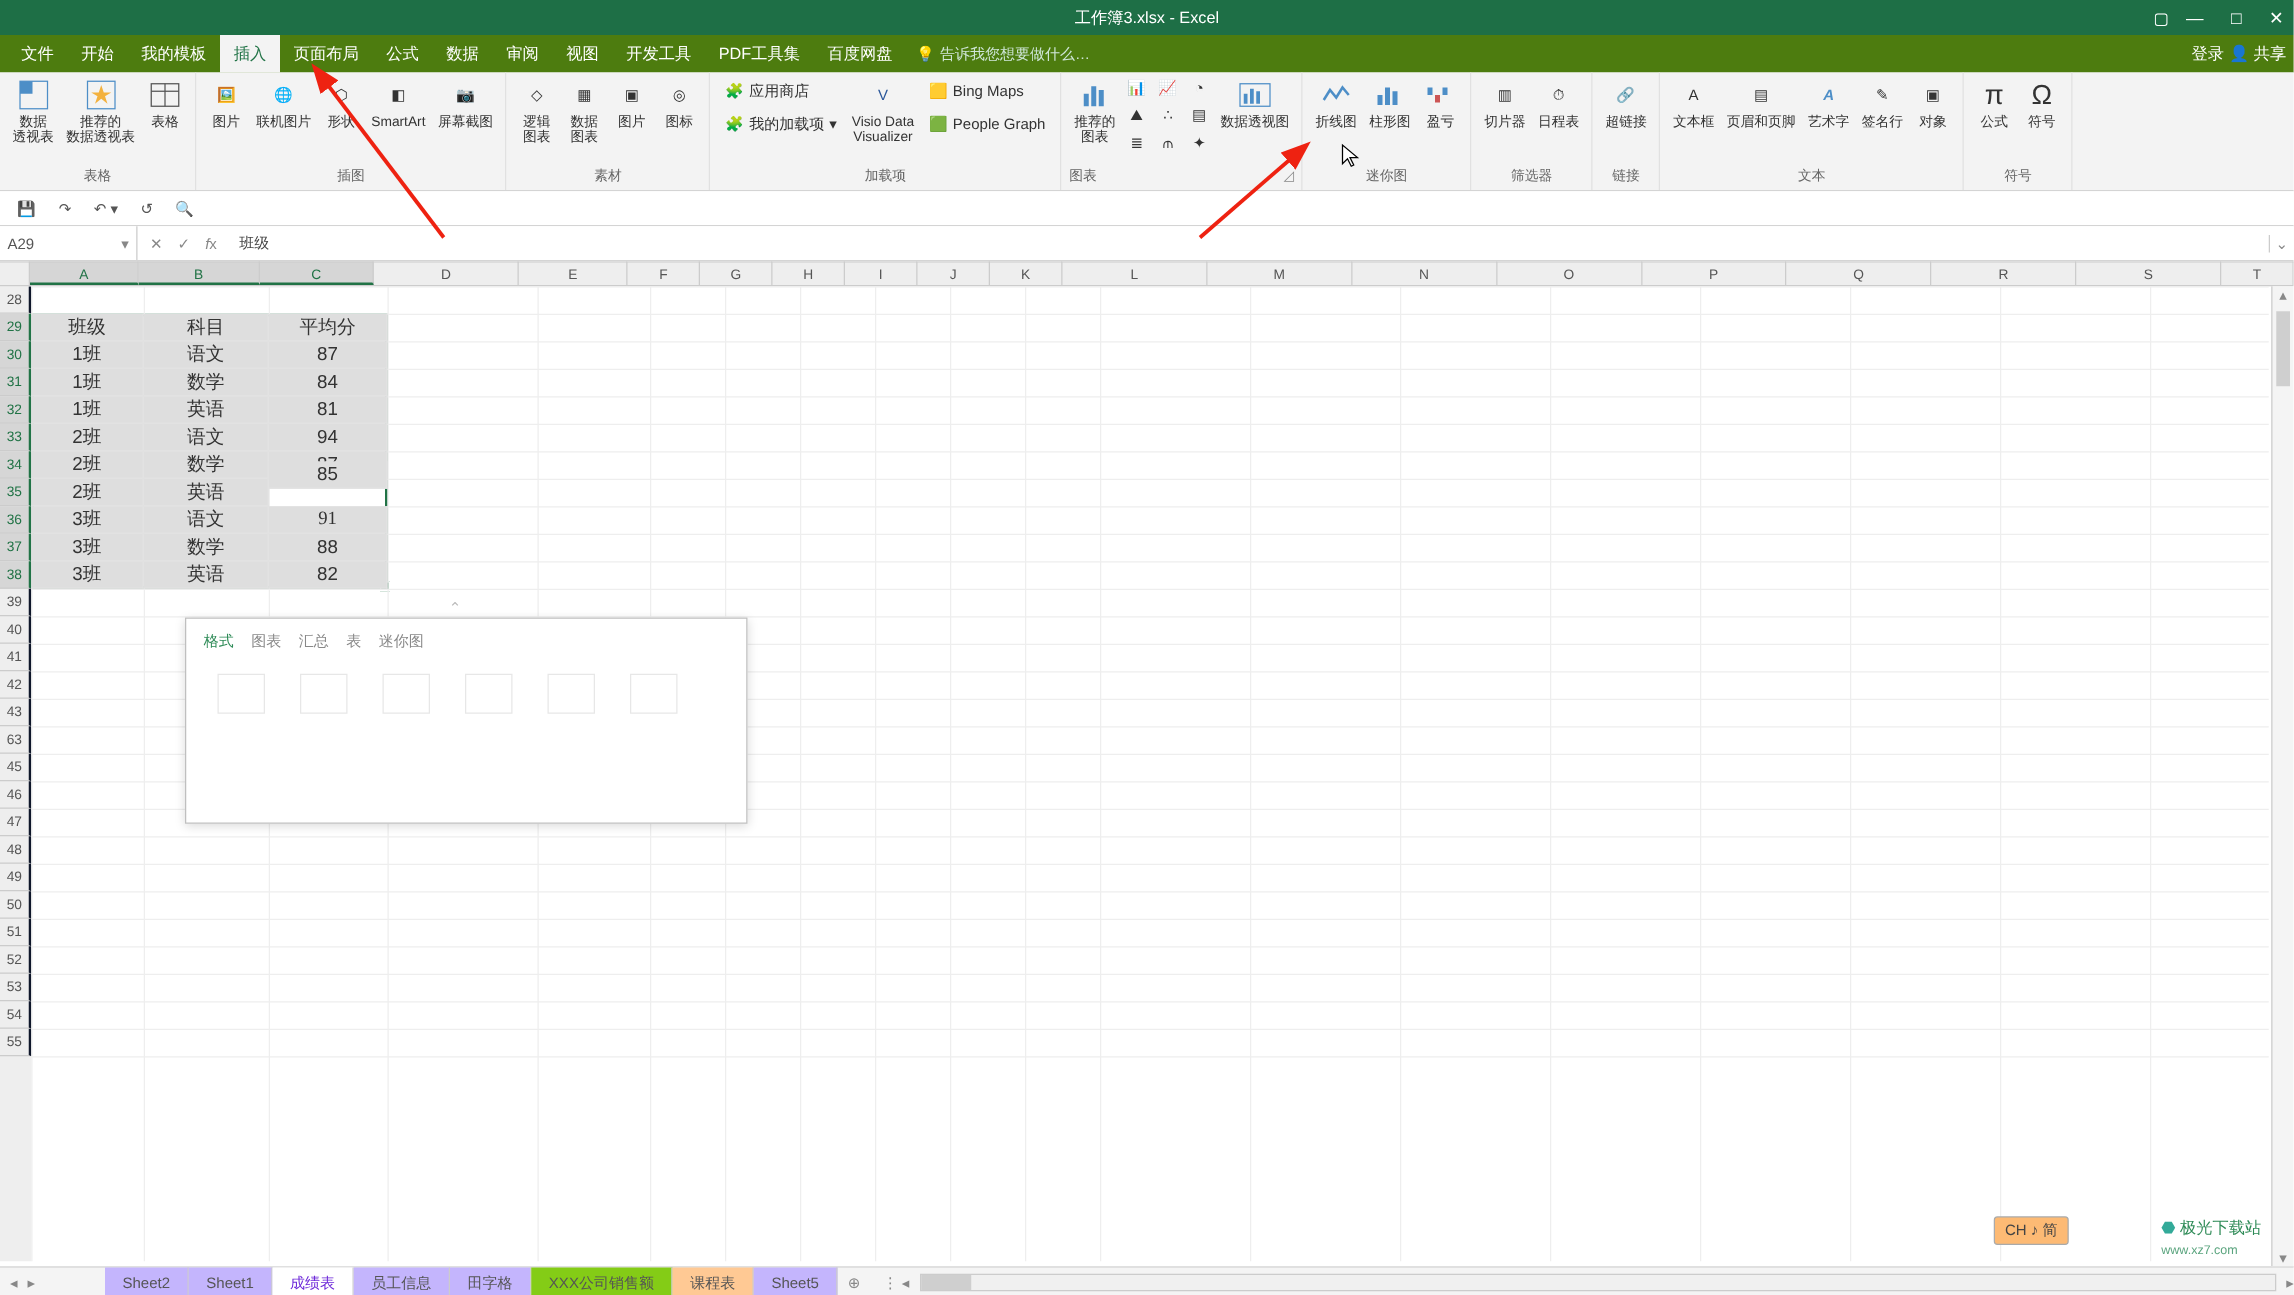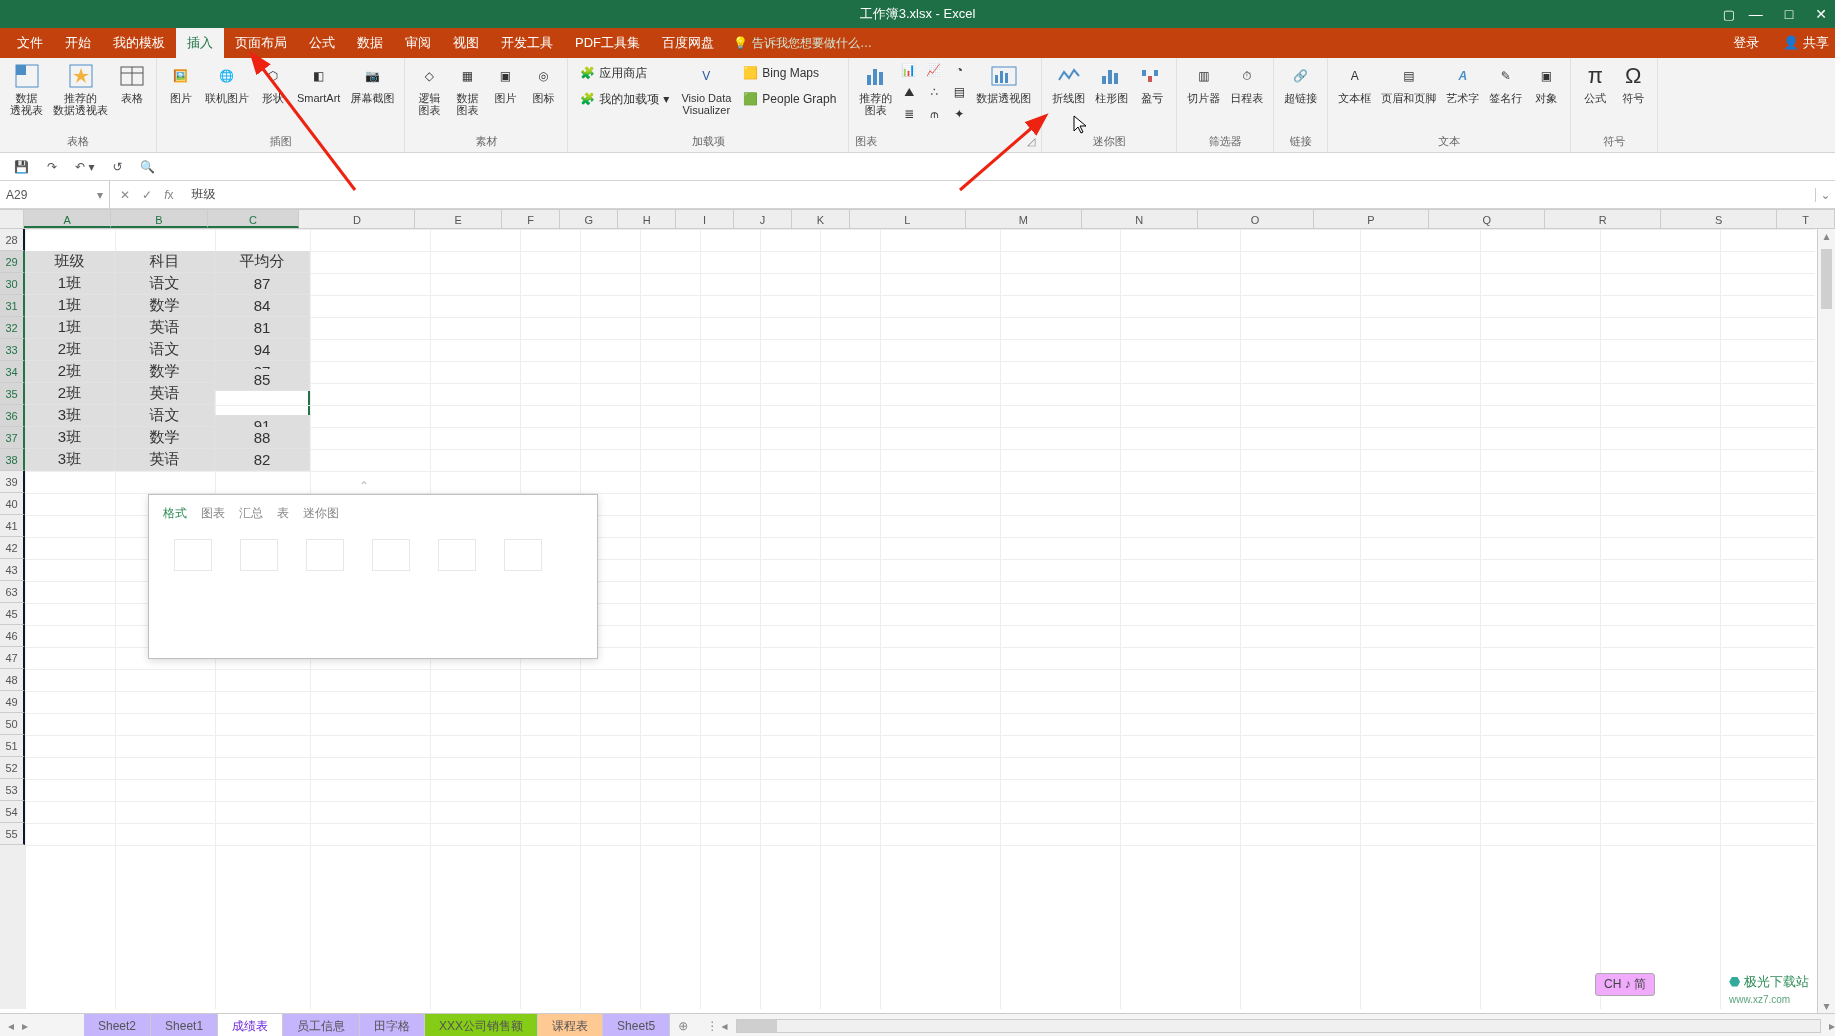--- a/index.html
+++ b/index.html
@@ -5,25 +5,25 @@
 * { margin:0; padding:0; box-sizing:border-box; font-family:"Microsoft YaHei","Segoe UI",sans-serif; }
 body { width:1835px; height:1036px; background:#fff; overflow:hidden; font-size:12px; color:#333; position:relative; }
 
 
 .titlebar { height:28px; background:#1e6f46; display:flex; align-items:center; color:#fff; font-size:13px; position:relative; }
 .titlebar .center { position:absolute; left:50%; transform:translateX(-50%); }
 .titlebar .wincontrols { position:absolute; right:8px; display:flex; gap:22px; font-size:14px; }
 .titlebar .autosave { position:absolute; right:100px; }
 
 
-.ribbon-tabs { height:30px; background:#c2410c; display:flex; align-items:center; padding:0 6px; color:#fff; font-size:13px; }
+.ribbon-tabs { height:30px; background:#4d7c0f; display:flex; align-items:center; padding:0 6px; color:#fff; font-size:13px; }
 .ribbon-tabs .tab { padding:0 11px; height:30px; line-height:30px; cursor:pointer; }
 .ribbon-tabs .tab.active { background:#f3f3f3; color:#217346; }
 .ribbon-tabs .tell-me { margin-left:8px; color:#cfe6d8; font-size:12px; display:flex; align-items:center; gap:4px; }
-.ribbon-tabs .rightside { margin-left:auto; display:flex; gap:24px;align-items:center; }
+.ribbon-tabs .rightside { margin-left:auto; display:flex; gap:4px;align-items:center; }
 
 
 .ribbon { height:95px; background:#f3f3f3; border-bottom:1px solid #d4d4d4; display:flex; }
 .rgroup { border-right:1px solid #e1e1e1; padding:2px 6px 0 6px; display:flex; flex-direction:column; align-items:center; justify-content:space-between; }
 .rgroup .items { display:flex; gap:2px; align-items:flex-start; }
 .rgroup .glabel { font-size:11px; color:#666; height:18px; line-height:14px; }
 .rbtn { display:flex; flex-direction:column; align-items:center; padding:2px 4px; cursor:pointer; min-width:34px; }
 .rbtn .ico { width:28px; height:28px; margin-bottom:2px; display:flex; align-items:center; justify-content:center; }
 .rbtn .lbl { font-size:11px; line-height:12px; text-align:center; white-space:pre-line; }
 .addin-row { display:flex; flex-direction:column; gap:4px; font-size:12px; padding:2px 6px;}
@@ -77,21 +77,21 @@
 .sheet-tab.hl2 { background:#84cc16; }
 .sheet-add { width:26px; text-align:center; color:#888; cursor:pointer;}
 .hscroll { flex:1; display:flex; align-items:center; justify-content:flex-start; padding-left:10px;}
 .hscroll .track { flex:1; height:14px; border:1px solid #ccc; background:#f0f0f0; margin:0 8px; position:relative;}
 .hscroll .track .thumb { position:absolute; left:0; top:0; bottom:0; width:40px; background:#cfcfcf;}
 
 
 .arrow { position:absolute; pointer-events:none; }
 
 
-.ime { position:absolute; right:180px; bottom:40px; border:1px solid #aaa; background:#f0abfc; padding:2px 8px; font-size:12px; color:#444; border-radius:3px;}
+.ime { position:absolute; right:180px; bottom:40px; border:1px solid #aaa; background:#fdba74; padding:2px 8px; font-size:12px; color:#444; border-radius:3px;}
 .wm { position:absolute; right:26px; bottom:30px; font-size:13px; color:#2e8b57;}
 .wm .sm { font-size:10px; color:#5aa47e;text-align:right; }
 
 svg { overflow:visible; }
 </style>
 </head>
 <body>
 
 <div class="titlebar">
   <div class="center">工作簿3.xlsx - Excel</div>
@@ -531,21 +531,21 @@
         <div class="cell selcell" style="left: 90px; top: 110px; width: 100px;">语文</div>
         <div class="cell selcell" style="left: 190px; top: 110px; width: 95px;">94</div>
         <div class="cell selcell" style="left: 0px; top: 132px; width: 90px;">2班</div>
         <div class="cell selcell" style="left: 90px; top: 132px; width: 100px;">数学</div>
         <div class="cell selcell" style="left: 190px; top: 132px; width: 95px;">87</div>
         <div class="cell selcell" style="left: 0px; top: 154px; width: 90px;">2班</div>
         <div class="cell selcell" style="left: 90px; top: 154px; width: 100px;">英语</div>
         <div class="cell selcell" style="left: 190px; top: 140px; width: 95px;">85</div>
         <div class="cell selcell" style="left: 0px; top: 176px; width: 90px;">3班</div>
         <div class="cell selcell" style="left: 90px; top: 176px; width: 100px;">语文</div>
-        <div class="cell selcell" style="left: 190px; top: 186px; width: 95px;">91</div>
+        <div class="cell selcell" style="left: 190px; top: 176px; width: 95px; font-family: Liberation Serif, serif;">91</div>
         <div class="cell selcell" style="left: 0px; top: 198px; width: 90px;">3班</div>
         <div class="cell selcell" style="left: 90px; top: 198px; width: 100px;">数学</div>
         <div class="cell selcell" style="left: 190px; top: 198px; width: 95px;">88</div>
         <div class="cell selcell" style="left: 0px; top: 220px; width: 90px;">3班</div>
         <div class="cell selcell" style="left: 90px; top: 220px; width: 100px;">英语</div>
         <div class="cell selcell" style="left: 190px; top: 220px; width: 95px;">82</div>
       </div>
   </div>
 
   <div class="quick-lens" style="left:148px; top:285px; width:450px; height:165px;">

